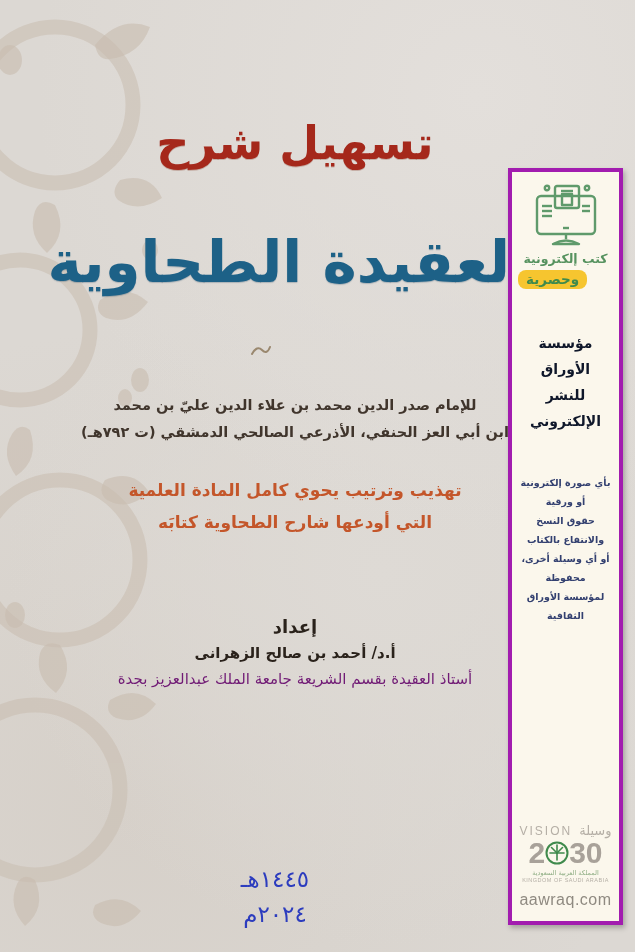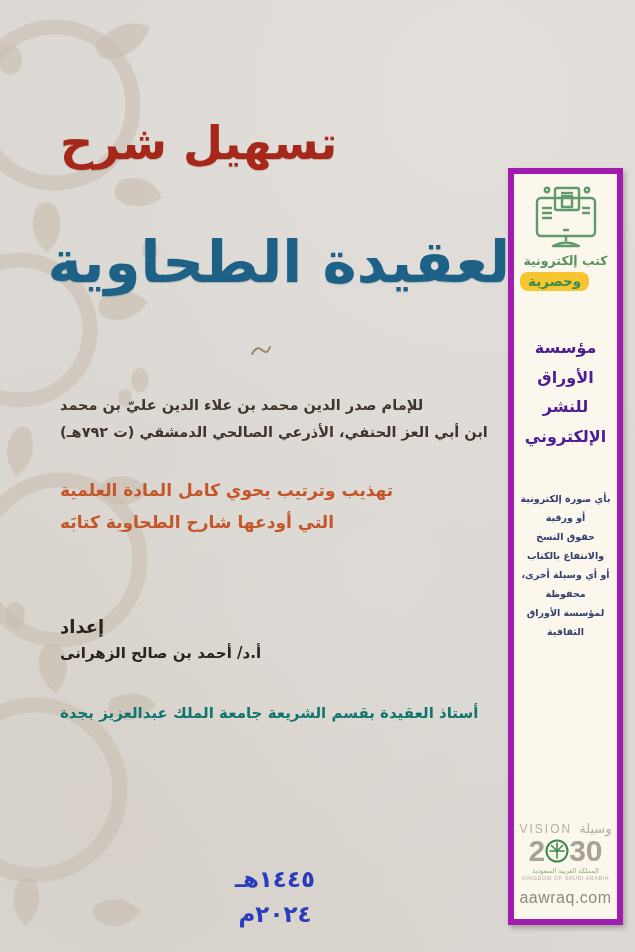--- a/index.html
+++ b/index.html
@@ -13,21 +13,21 @@
       radial-gradient(circle at 60% 60%, #dedad5 0%, rgba(222,218,213,0) 55%),
       radial-gradient(circle at 20% 85%, #d6d0c9 0%, rgba(214,208,201,0) 50%);
     overflow:hidden;
   }
 
   
   .ornament { position:absolute; left:0; top:0; width:170px; height:952px; pointer-events:none; }
 
   
   .main { position:absolute; left:60px; top:0; width:470px; height:952px; }
-  .center { text-align:left; }
+  .center { text-align:center; }
 
   .supertitle {
     position:absolute; top:116px; width:100%;
     font-size:46px; font-weight:bold; color:#a5281b;
     text-shadow:0 1px 0 rgba(120,40,20,.25);
   }
   .maintitle {
     position:absolute; top:228px; width:100%;
     font-size:58px; font-weight:bold; color:#1d6187;
     letter-spacing:-1px;
@@ -39,47 +39,47 @@
   .author {
     position:absolute; top:392px; width:100%;
     font-size:14.5px; font-weight:bold; color:#40352c; line-height:1.85;
   }
   .subtitle-red {
     position:absolute; top:474px; width:100%;
     font-size:17px; font-weight:bold; color:#c4562a; line-height:1.9;
   }
   .prep-label { position:absolute; top:616px; width:100%; font-size:18px; font-weight:bold; color:#2a221b; }
   .prep-name  { position:absolute; top:644px; width:100%; font-size:15px; font-weight:bold; color:#2a221b; }
-  .prep-title { position:absolute; top:704px; width:100%; font-size:15px; font-weight:bold; color:#0f766e; }
+  .prep-title { position:absolute; top:670px; width:100%; font-size:15px; font-weight:normal; color:#701a75; }
 
   .dates {
     position:absolute; top:862px; left:30px; width:370px; text-align:center;
-    font-size:23px; font-weight:700; color:#2c3cbe; line-height:1.5;
+    font-size:23px; font-weight:400; color:#2c3cbe; line-height:1.5;
   }
 
   
   .panel {
     position:absolute; left:508px; top:168px; width:115px; height:757px;
-    background:#fbf7ec; border:6px solid #a21caf;
+    background:#fbf7ec; border:4px solid #a21caf;
     box-shadow:2px 3px 5px rgba(0,0,0,.25);
     display:flex; flex-direction:column; align-items:center;
     padding:10px 4px; 
   }
   .ebook-icon { margin-top:2px; }
   .ebooks-label { margin-top:3px; font-size:12.5px; font-weight:bold; color:#56925f; text-align:center; width:100%; }
   .excl-badge {
     margin-top:4px; margin-right:auto; margin-left:2px;
     background:#f6c52f; color:#3f8a4c;
     font-size:13.5px; font-weight:bold; padding:1px 8px 2px; border-radius:8px;
   }
   .awraq-logo { margin-top:48px; text-align:center; }
   .awraq-name { font-size:10px; color:#c7ab89; margin-top:2px; }
 
   .publisher { margin-top:42px; text-align:center; }
-  .publisher div { font-size:16px; font-weight:bold; color:#4c1d95; line-height:1.85; }
+  .publisher div { font-size:14px; font-weight:bold; color:#0f172a; line-height:1.85; }
 
   .copyright { margin-top:38px; text-align:center; direction:rtl; }
   .copyright div { font-size:9.5px; font-weight:bold; color:#334070; line-height:2.0; }
 
   .vision { margin-top:auto; text-align:center; }
   .vision-top { display:flex; justify-content:center; align-items:center; gap:7px;
     font-size:12px; color:#b5afa6; letter-spacing:2px; font-family:"Liberation Sans", sans-serif; }
   .vision-top .ar { font-family:"DejaVu Sans", sans-serif; letter-spacing:0; font-size:13px; }
   .vision-year { display:flex; justify-content:center; align-items:center;
     font-size:30px; font-weight:bold; color:#a8a199; font-family:"Liberation Sans", sans-serif; line-height:1; }

